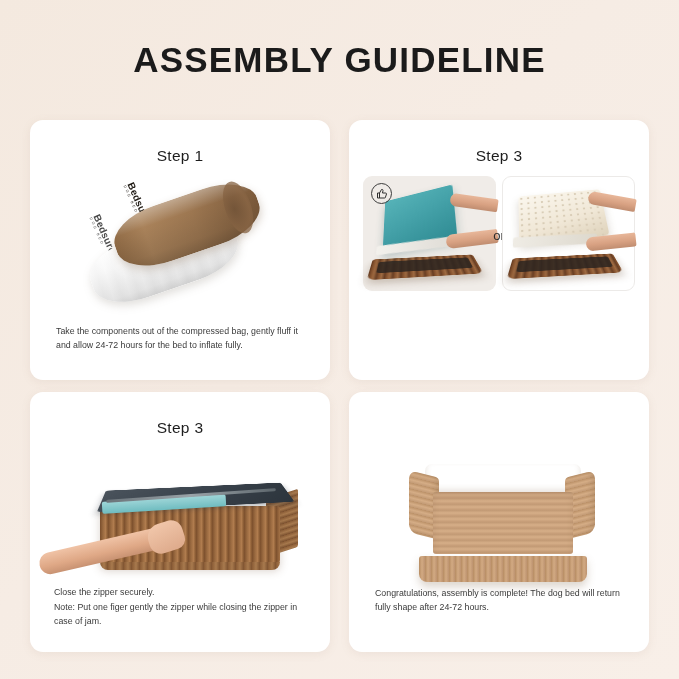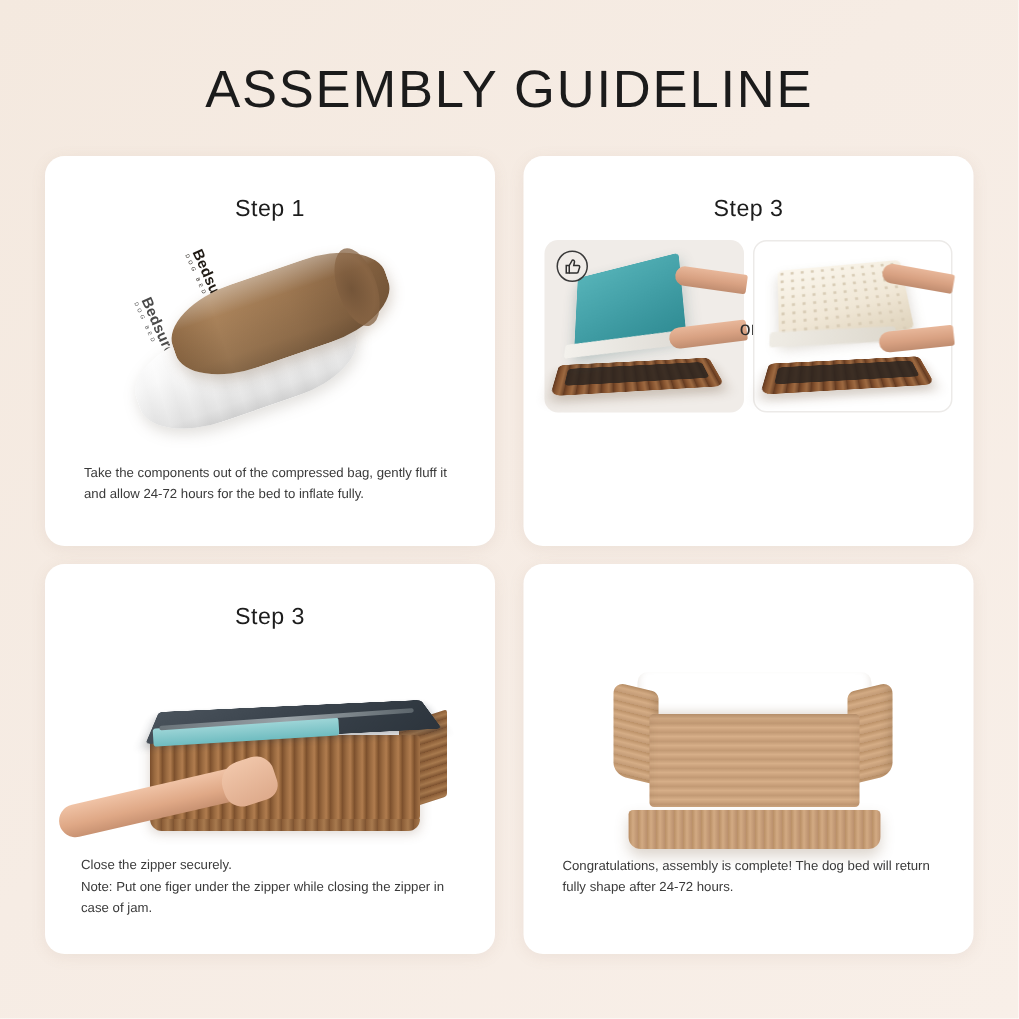--- a/index.html
+++ b/index.html
@@ -10,31 +10,31 @@
   }
   body {
     background: linear-gradient(135deg, #f4e9df 0%, #f6ece4 45%, #f8efe8 100%);
     position: relative;
   }
 
   
   .title {
     text-align: center;
     font-size: 35px;
-    font-weight: normal;
+    font-weight: bold;
     letter-spacing: 1.2px;
     color: #1b1b1b;
     padding-top: 42px;
     line-height: 1;
   }
 
   
   .grid {
     position: absolute;
-    left: 30px; top: 104px;
+    left: 30px; top: 120px;
     width: 619px; height: 532px;
     display: grid;
     grid-template-columns: 300px 300px;
     grid-template-rows: 260px 260px;
     gap: 12px 19px;
   }
   .card {
     background: #fff;
     border-radius: 13px;
     box-shadow: 0 2px 10px rgba(150,120,100,.10);
@@ -348,21 +348,21 @@
       <div class="s3-side"></div>
       <div class="s3-base"></div>
       <div class="s3-top"></div>
       <div class="s3-teal"></div>
       <div class="s3-zip"></div>
       <div class="s3-arm"></div>
       <div class="s3-fist"></div>
     </div>
 
     <div class="caption">Close the zipper securely.
-Note:  Put one figer under the zipper while closing the zipper in case of jam.</div>
+Note:  Put one figer gently the zipper while closing the zipper in case of jam.</div>
   </div>
 
   <div class="card card4">
 
     <div class="art art4">
       <div class="s4-wrap">
         <div class="s4-back"></div>
         <div class="s4-armL"></div>
         <div class="s4-armR"></div>
         <div class="s4-mat"></div>

